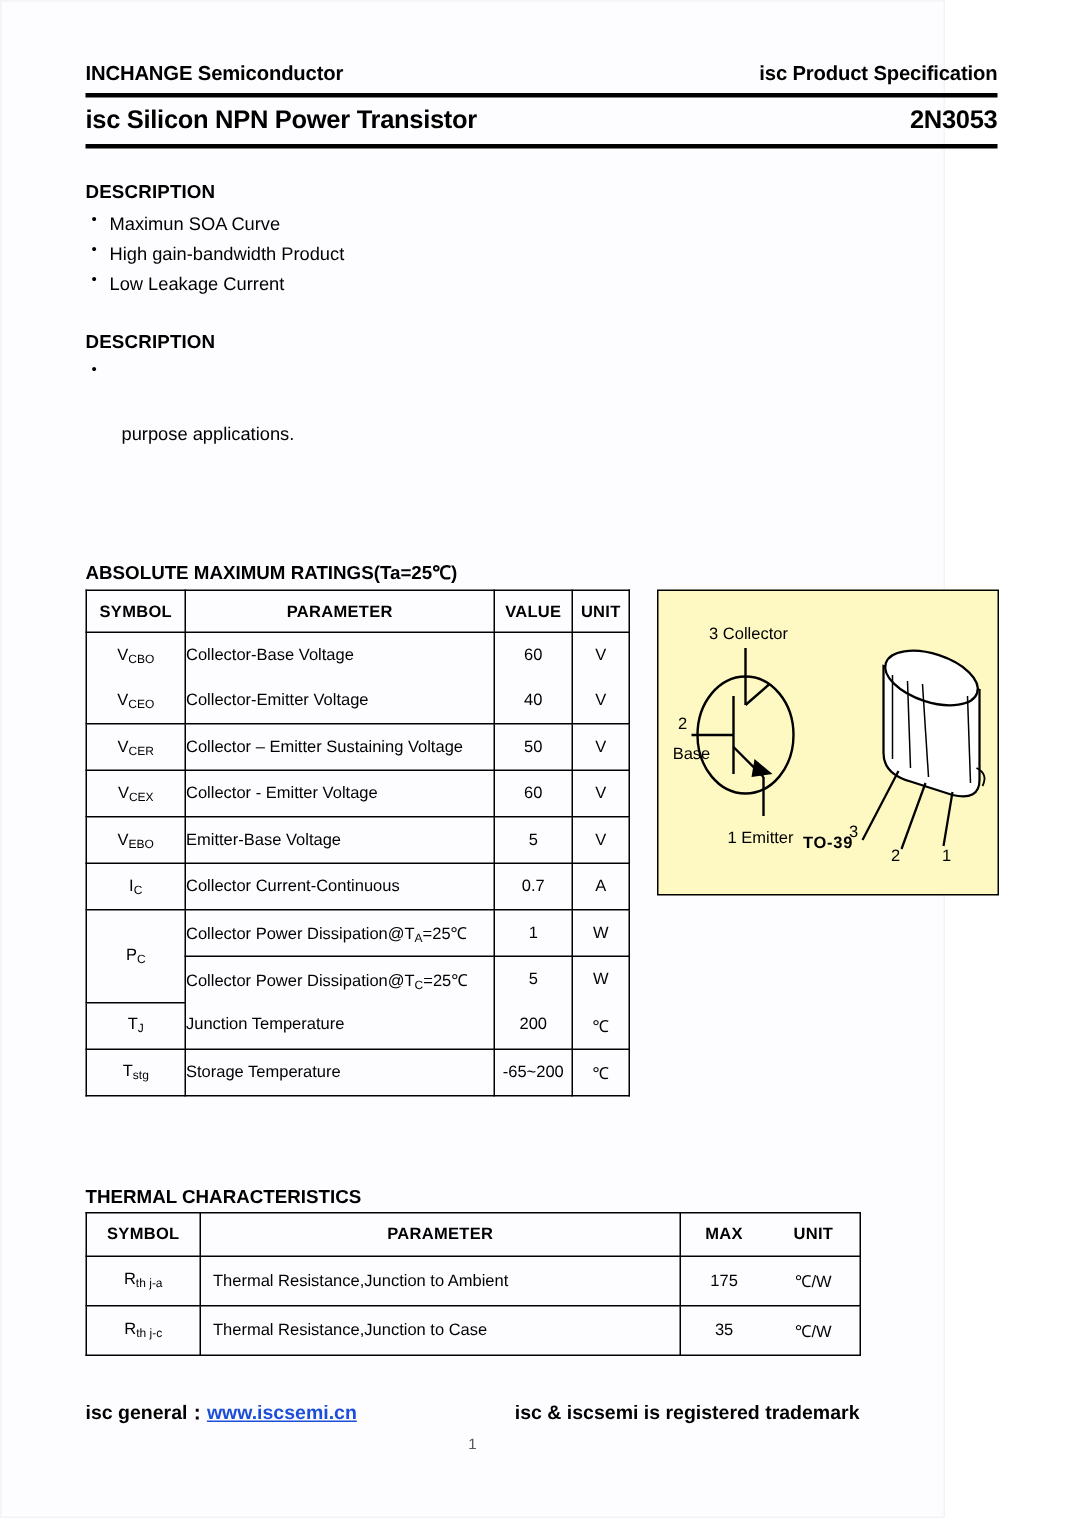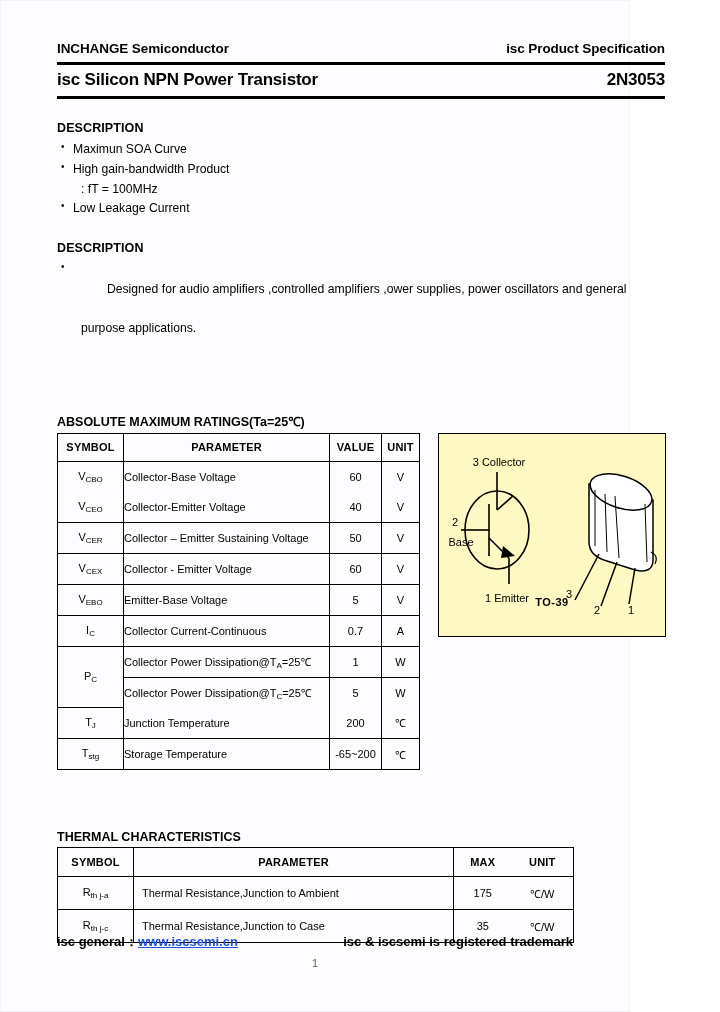--- a/index.html
+++ b/index.html
@@ -255,30 +255,28 @@
       <div>isc Silicon NPN Power Transistor</div>
       <div>2N3053</div>
     </div>
     <div class="rule-thick2"></div>
 
     <div class="section">
       <div class="sec-head">DESCRIPTION</div>
       <ul class="bullet-list">
         <li class="dot">Maximun SOA Curve</li>
         <li class="dot">High gain-bandwidth Product</li>
-        <li class="cont">: fT = 100MHz</li>
         <li class="dot">Low Leakage Current</li>
       </ul>
     </div>
 
     <div class="section">
       <div class="sec-head">DESCRIPTION</div>
       <ul class="bullet-list">
         <li class="dot wrap">
-          <span>Designed for audio amplifiers ,controlled amplifiers ,ower supplies, power oscillators and general</span>
           <span class="l2">purpose applications.</span>
         </li>
       </ul>
     </div>
 
     <div class="ratings-wrap">
       <div class="ratings-title">
         <span>ABSOLUTE MAXIMUM RATINGS(Ta=25℃)</span>
       </div>
       <div class="ratings-row">

